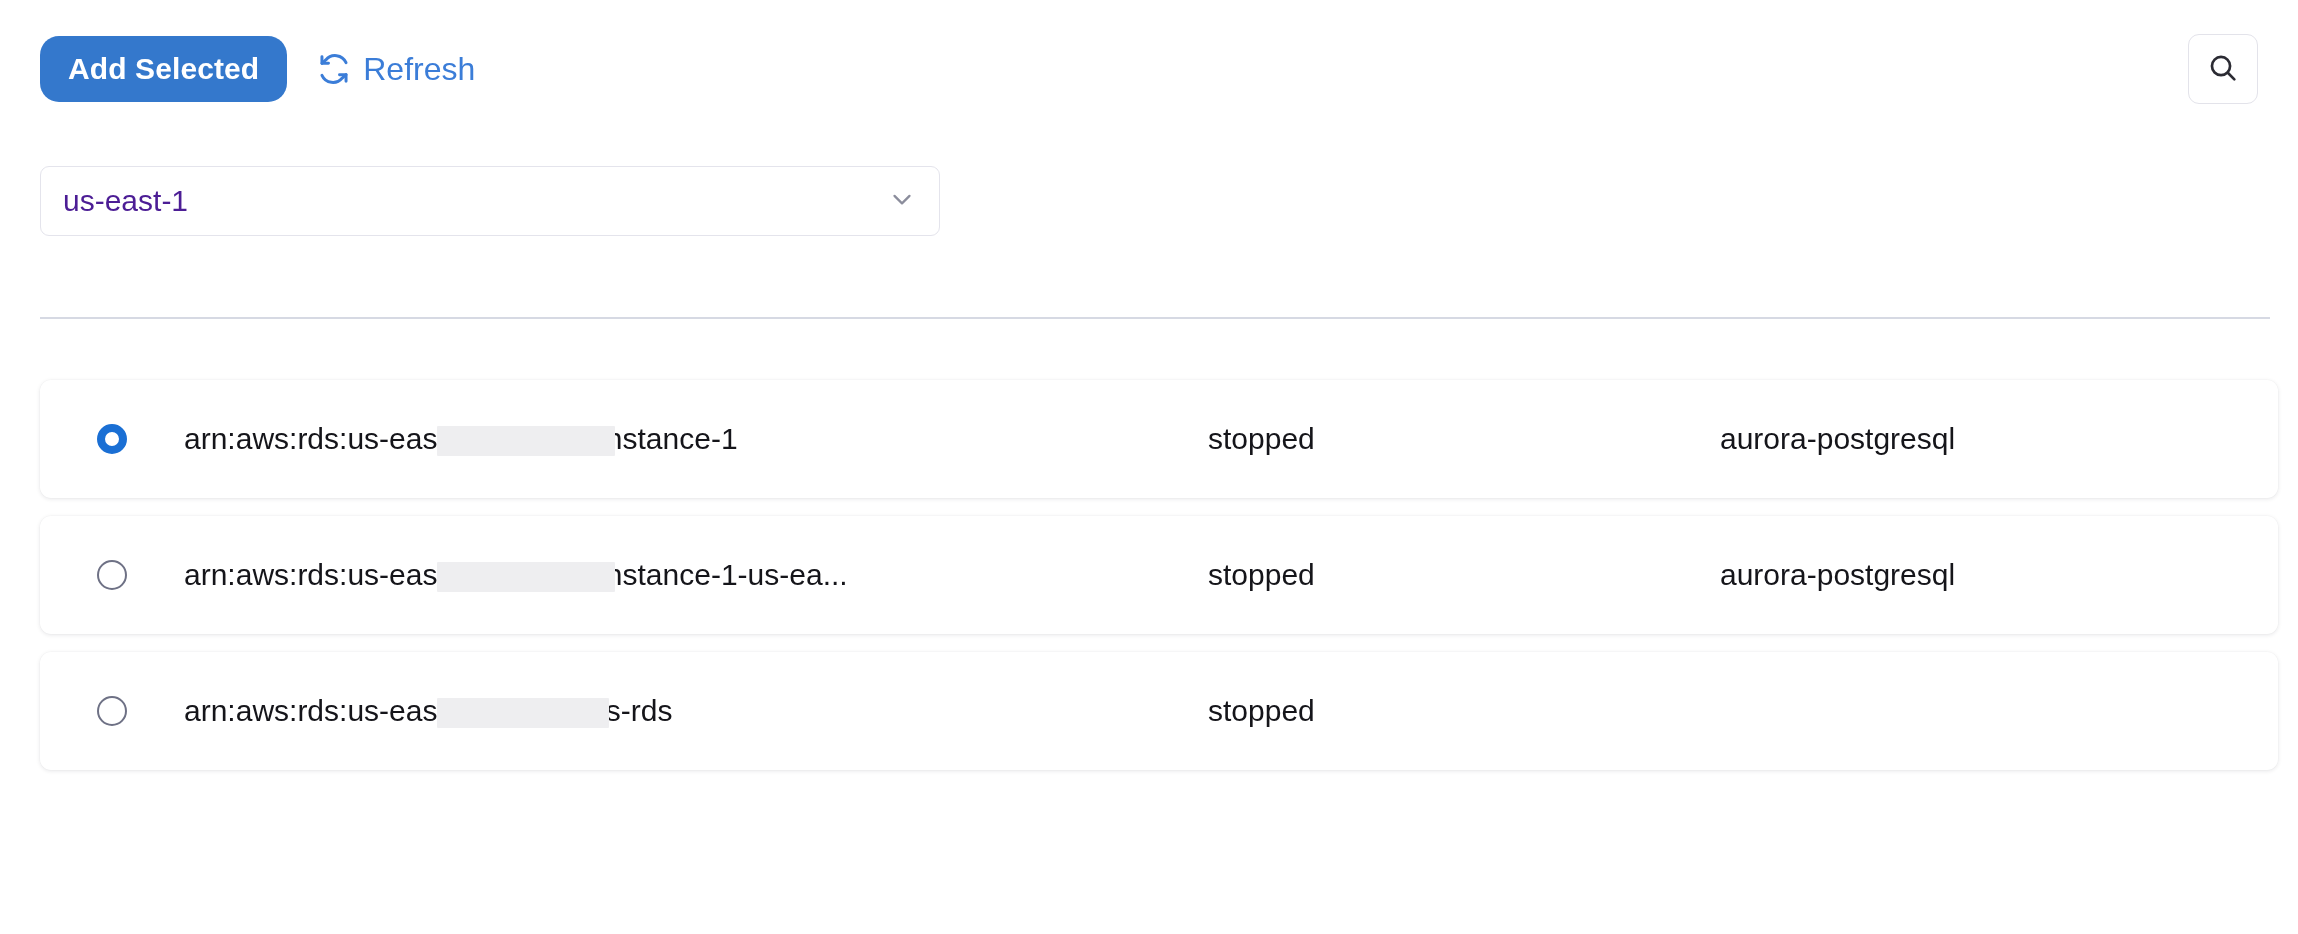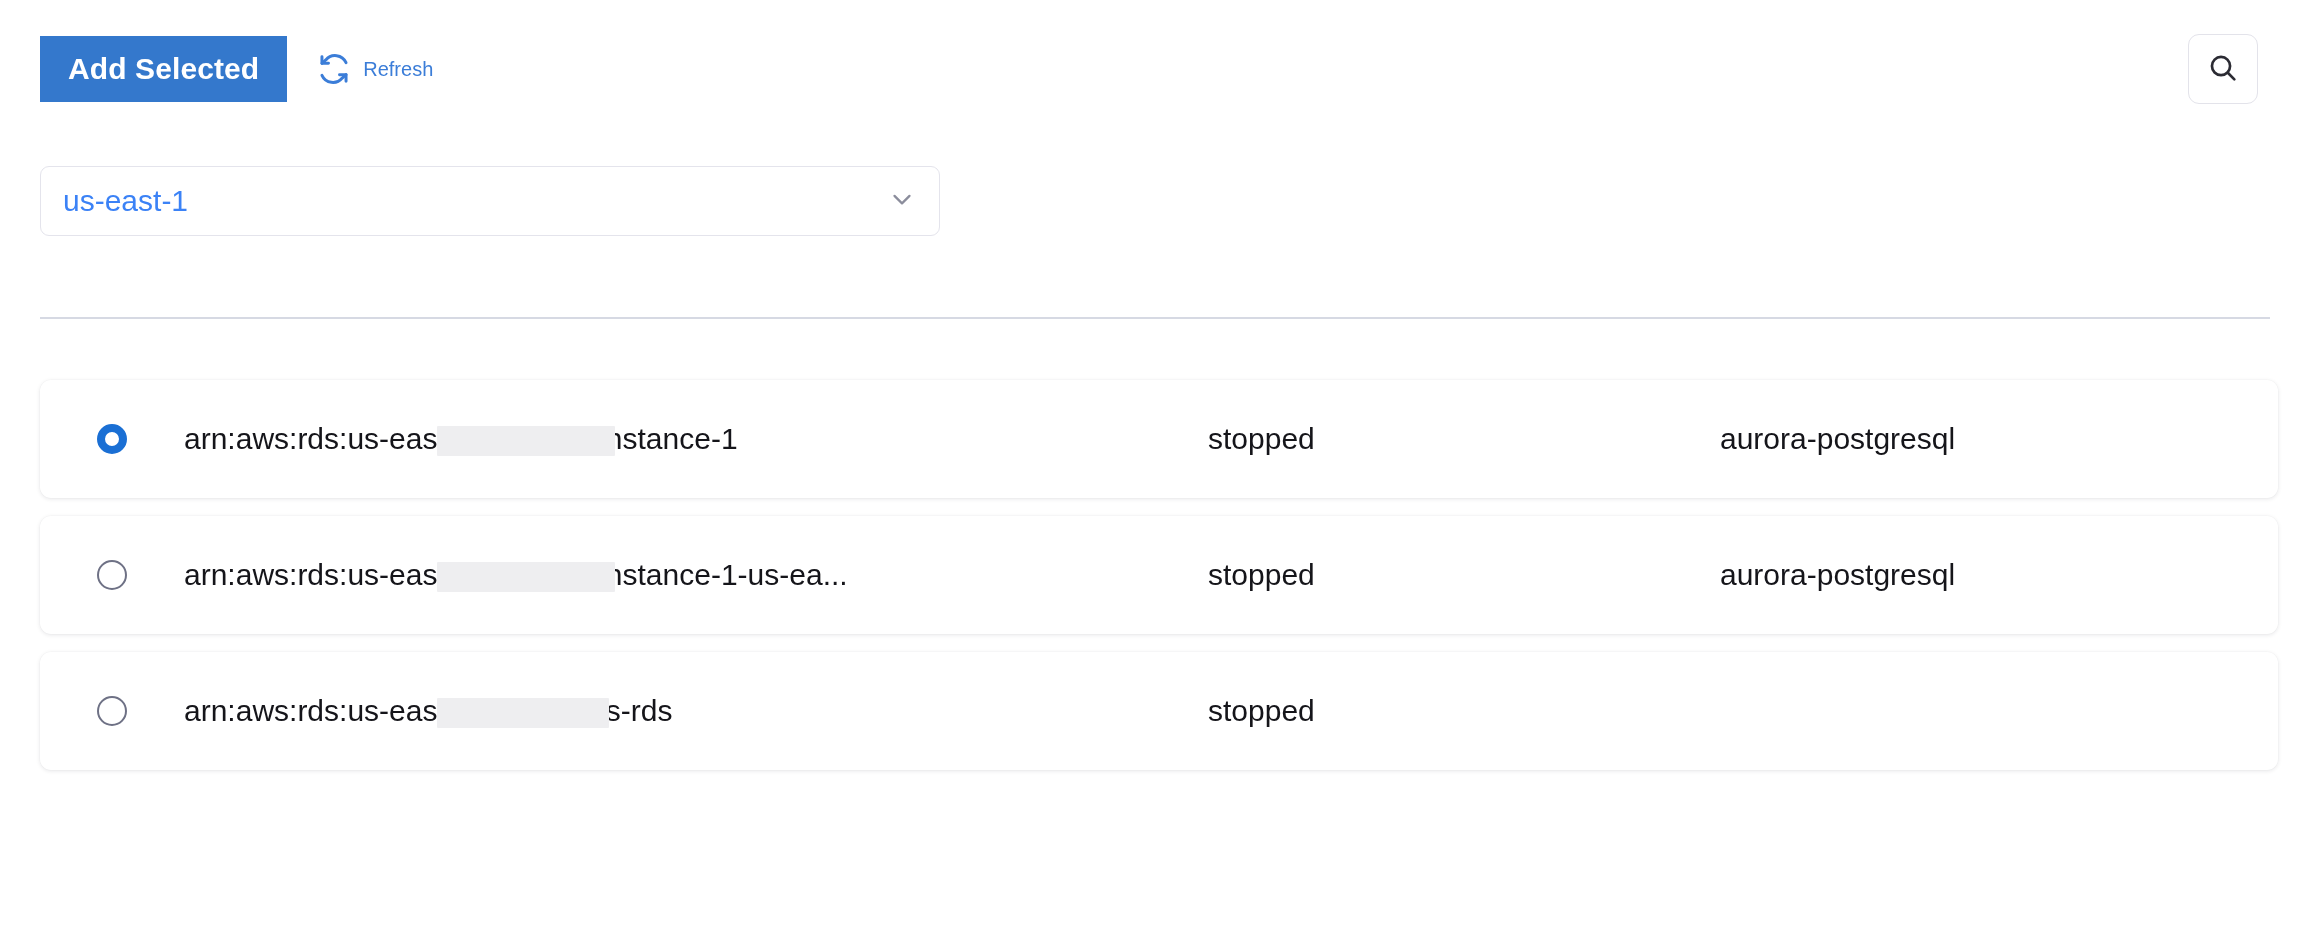--- a/index.html
+++ b/index.html
@@ -28,39 +28,39 @@
     height: 66px;
     display: flex;
     align-items: center;
     gap: 26px;
   }
 
   .btn-primary {
     background: #3478cc;
     color: #ffffff;
     border: none;
-    border-radius: 0;
+    border-radius: 19px;
     height: 66px;
     padding: 0 28px;
     font-size: 30px;
     font-weight: bold;
     font-family: "Liberation Sans", sans-serif;
     letter-spacing: 0.1px;
     cursor: pointer;
     white-space: nowrap;
   }
 
   .btn-link {
     display: flex;
     align-items: center;
     gap: 12px;
     background: transparent;
     border: none;
     color: #3b7dd8;
-    font-size: 20px;
+    font-size: 32px;
     font-family: "Liberation Sans", sans-serif;
     cursor: pointer;
     padding: 6px 4px;
     white-space: nowrap;
   }
 
   .btn-link svg { display: block; }
 
   .toolbar-spacer { flex: 1 1 auto; }
 
@@ -88,21 +88,21 @@
     border-radius: 9px;
     background: #ffffff;
     display: flex;
     align-items: center;
     padding: 0 22px 0 22px;
     cursor: pointer;
   }
 
   .region-select .value {
     font-size: 30px;
-    color: #3b82f6;
+    color: #4c1d95;
     flex: 1 1 auto;
   }
 
   
   .divider {
     position: absolute;
     left: 40px;
     top: 317px;
     width: 2230px;
     height: 2px;

